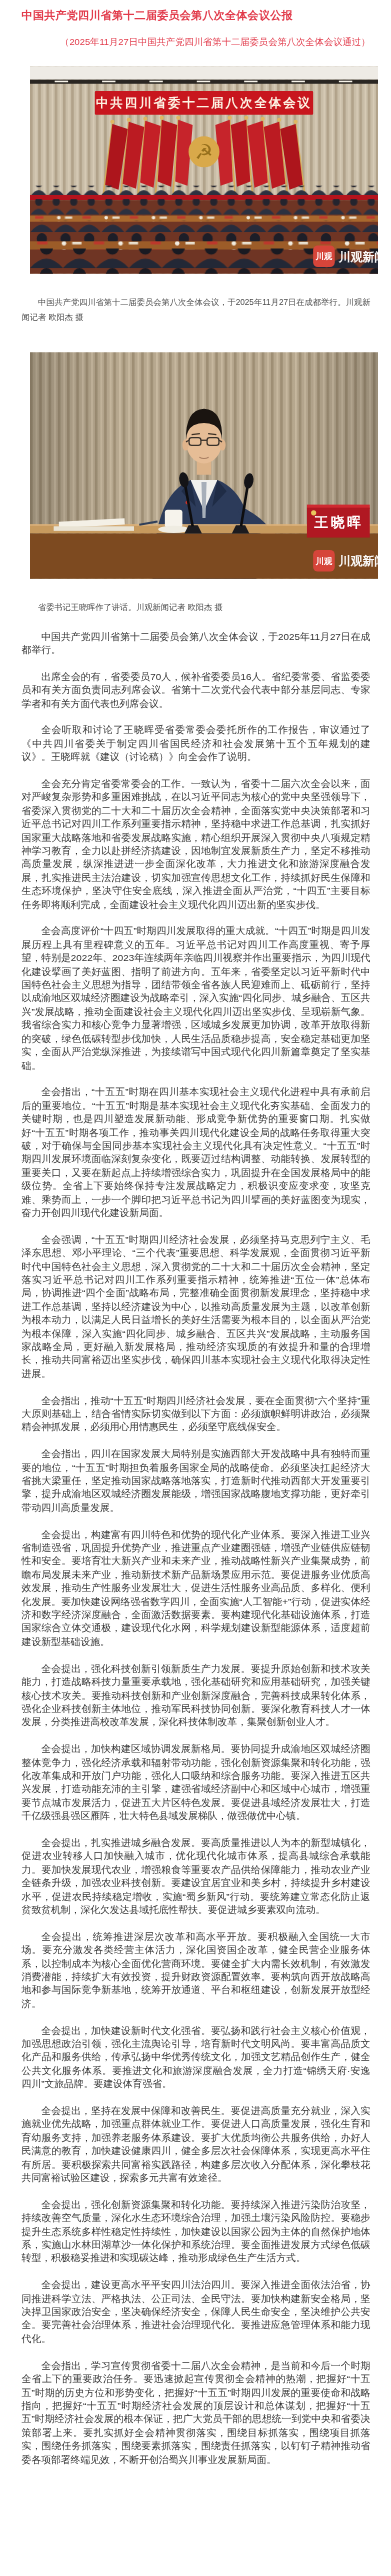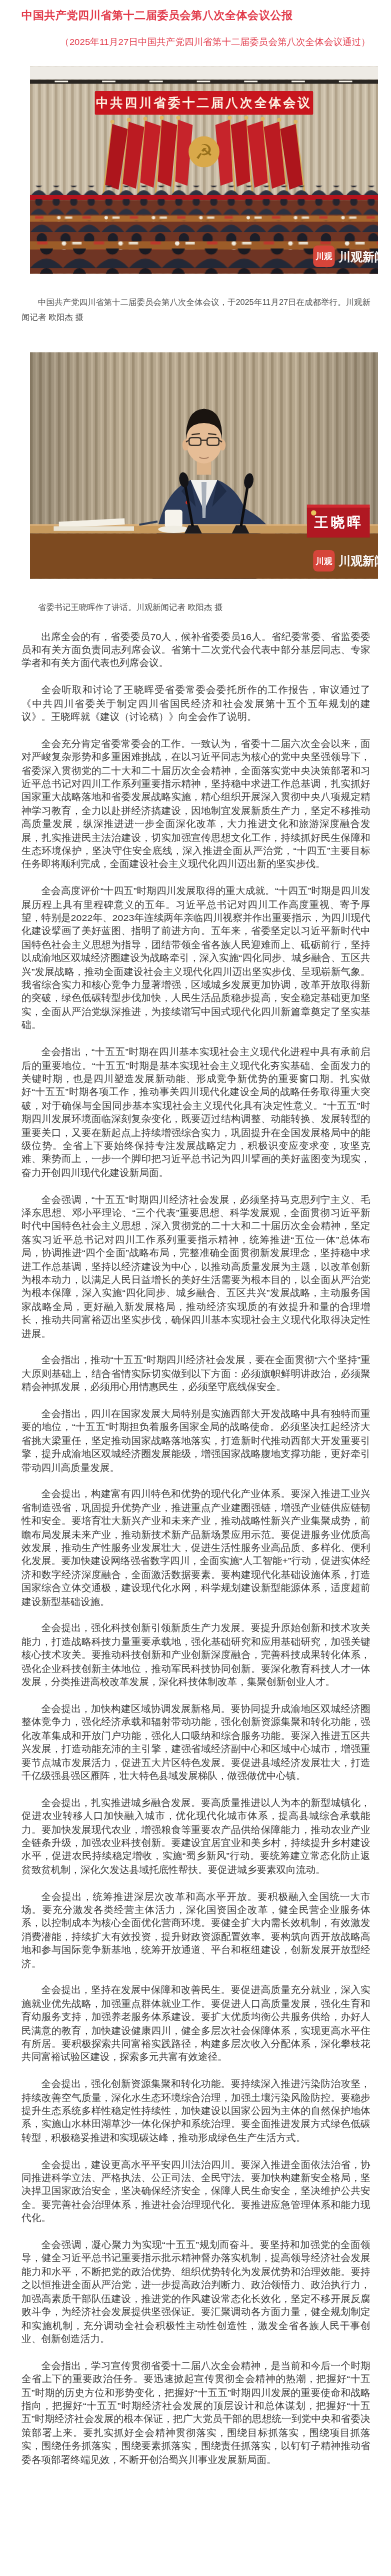--- a/index.html
+++ b/index.html
@@ -220,34 +220,35 @@
       <g transform="translate(550,384)">
         <rect x="0" y="0" width="42" height="42" rx="9" fill="#d6453a"></rect>
         <text x="21" y="27" text-anchor="middle" font-size="16" font-weight="bold" fill="#ffffff">川观</text>
         <text x="50" y="30" font-size="23" font-weight="bold" fill="#ffffff" opacity="0.96">川观新闻</text>
       </g>
     </svg>
   </figure>
   <p class="caption">省委书记王晓晖作了讲话。川观新闻记者 欧阳杰 摄</p>
 
   <div class="article-body">
+      <p class="para">中国共产党四川省第十二届委员会第八次全体会议，于2025年11月27日在成都举行。</p>
       <p class="para">出席全会的有，省委委员70人，候补省委委员16人。省纪委常委、省监委委员和有关方面负责同志列席会议。省第十二次党代会代表中部分基层同志、专家学者和有关方面代表也列席会议。</p>
       <p class="para">全会听取和讨论了王晓晖受省委常委会委托所作的工作报告，审议通过了《中共四川省委关于制定四川省国民经济和社会发展第十五个五年规划的建议》。王晓晖就《建议（讨论稿）》向全会作了说明。</p>
       <p class="para">全会充分肯定省委常委会的工作。一致认为，省委十二届六次全会以来，面对严峻复杂形势和多重困难挑战，在以习近平同志为核心的党中央坚强领导下，省委深入贯彻党的二十大和二十届历次全会精神，全面落实党中央决策部署和习近平总书记对四川工作系列重要指示精神，坚持稳中求进工作总基调，扎实抓好国家重大战略落地和省委发展战略实施，精心组织开展深入贯彻中央八项规定精神学习教育，全力以赴拼经济搞建设，因地制宜发展新质生产力，坚定不移推动高质量发展，纵深推进进一步全面深化改革，大力推进文化和旅游深度融合发展，扎实推进民主法治建设，切实加强宣传思想文化工作，持续抓好民生保障和生态环境保护，坚决守住安全底线，深入推进全面从严治党，“十四五”主要目标任务即将顺利完成，全面建设社会主义现代化四川迈出新的坚实步伐。</p>
       <p class="para">全会高度评价“十四五”时期四川发展取得的重大成就。“十四五”时期是四川发展历程上具有里程碑意义的五年。习近平总书记对四川工作高度重视、寄予厚望，特别是2022年、2023年连续两年亲临四川视察并作出重要指示，为四川现代化建设擘画了美好蓝图、指明了前进方向。五年来，省委坚定以习近平新时代中国特色社会主义思想为指导，团结带领全省各族人民迎难而上、砥砺前行，坚持以成渝地区双城经济圈建设为战略牵引，深入实施“四化同步、城乡融合、五区共兴”发展战略，推动全面建设社会主义现代化四川迈出坚实步伐、呈现崭新气象。我省综合实力和核心竞争力显著增强，区域城乡发展更加协调，改革开放取得新的突破，绿色低碳转型步伐加快，人民生活品质稳步提高，安全稳定基础更加坚实，全面从严治党纵深推进，为接续谱写中国式现代化四川新篇章奠定了坚实基础。</p>
       <p class="para">全会指出，“十五五”时期在四川基本实现社会主义现代化进程中具有承前启后的重要地位。“十五五”时期是基本实现社会主义现代化夯实基础、全面发力的关键时期，也是四川塑造发展新动能、形成竞争新优势的重要窗口期。扎实做好“十五五”时期各项工作，推动事关四川现代化建设全局的战略任务取得重大突破，对于确保与全国同步基本实现社会主义现代化具有决定性意义。“十五五”时期四川发展环境面临深刻复杂变化，既要迈过结构调整、动能转换、发展转型的重要关口，又要在新起点上持续增强综合实力，巩固提升在全国发展格局中的能级位势。全省上下要始终保持专注发展战略定力，积极识变应变求变，攻坚克难、乘势而上，一步一个脚印把习近平总书记为四川擘画的美好蓝图变为现实，奋力开创四川现代化建设新局面。</p>
       <p class="para">全会强调，“十五五”时期四川经济社会发展，必须坚持马克思列宁主义、毛泽东思想、邓小平理论、“三个代表”重要思想、科学发展观，全面贯彻习近平新时代中国特色社会主义思想，深入贯彻党的二十大和二十届历次全会精神，坚定落实习近平总书记对四川工作系列重要指示精神，统筹推进“五位一体”总体布局，协调推进“四个全面”战略布局，完整准确全面贯彻新发展理念，坚持稳中求进工作总基调，坚持以经济建设为中心，以推动高质量发展为主题，以改革创新为根本动力，以满足人民日益增长的美好生活需要为根本目的，以全面从严治党为根本保障，深入实施“四化同步、城乡融合、五区共兴”发展战略，主动服务国家战略全局，更好融入新发展格局，推动经济实现质的有效提升和量的合理增长，推动共同富裕迈出坚实步伐，确保四川基本实现社会主义现代化取得决定性进展。</p>
       <p class="para">全会指出，推动“十五五”时期四川经济社会发展，要在全面贯彻“六个坚持”重大原则基础上，结合省情实际切实做到以下方面：必须旗帜鲜明讲政治，必须聚精会神抓发展，必须用心用情惠民生，必须坚守底线保安全。</p>
       <p class="para">全会指出，四川在国家发展大局特别是实施西部大开发战略中具有独特而重要的地位，“十五五”时期担负着服务国家全局的战略使命。必须坚决扛起经济大省挑大梁重任，坚定推动国家战略落地落实，打造新时代推动西部大开发重要引擎，提升成渝地区双城经济圈发展能级，增强国家战略腹地支撑功能，更好牵引带动四川高质量发展。</p>
       <p class="para">全会提出，构建富有四川特色和优势的现代化产业体系。要深入推进工业兴省制造强省，巩固提升优势产业，推进重点产业建圈强链，增强产业链供应链韧性和安全。要培育壮大新兴产业和未来产业，推动战略性新兴产业集聚成势，前瞻布局发展未来产业，推动新技术新产品新场景应用示范。要促进服务业优质高效发展，推动生产性服务业发展壮大，促进生活性服务业高品质、多样化、便利化发展。要加快建设网络强省数字四川，全面实施“人工智能+”行动，促进实体经济和数字经济深度融合，全面激活数据要素。要构建现代化基础设施体系，打造国家综合立体交通极，建设现代化水网，科学规划建设新型能源体系，适度超前建设新型基础设施。</p>
       <p class="para">全会提出，强化科技创新引领新质生产力发展。要提升原始创新和技术攻关能力，打造战略科技力量重要承载地，强化基础研究和应用基础研究，加强关键核心技术攻关。要推动科技创新和产业创新深度融合，完善科技成果转化体系，强化企业科技创新主体地位，推动军民科技协同创新。要深化教育科技人才一体发展，分类推进高校改革发展，深化科技体制改革，集聚创新创业人才。</p>
       <p class="para">全会提出，加快构建区域协调发展新格局。要协同提升成渝地区双城经济圈整体竞争力，强化经济承载和辐射带动功能，强化创新资源集聚和转化功能，强化改革集成和开放门户功能，强化人口吸纳和综合服务功能。要深入推进五区共兴发展，打造动能充沛的主引擎，建强省域经济副中心和区域中心城市，增强重要节点城市发展活力，促进五大片区特色发展。要促进县域经济发展壮大，打造千亿级强县强区雁阵，壮大特色县域发展梯队，做强做优中心镇。</p>
       <p class="para">全会提出，扎实推进城乡融合发展。要高质量推进以人为本的新型城镇化，促进农业转移人口加快融入城市，优化现代化城市体系，提高县城综合承载能力。要加快发展现代农业，增强粮食等重要农产品供给保障能力，推动农业产业全链条升级，加强农业科技创新。要建设宜居宜业和美乡村，持续提升乡村建设水平，促进农民持续稳定增收，实施“蜀乡新风”行动。要统筹建立常态化防止返贫致贫机制，深化欠发达县域托底性帮扶。要促进城乡要素双向流动。</p>
       <p class="para">全会提出，统筹推进深层次改革和高水平开放。要积极融入全国统一大市场。要充分激发各类经营主体活力，深化国资国企改革，健全民营企业服务体系，以控制成本为核心全面优化营商环境。要健全扩大内需长效机制，有效激发消费潜能，持续扩大有效投资，提升财政资源配置效率。要构筑向西开放战略高地和参与国际竞争新基地，统筹开放通道、平台和枢纽建设，创新发展开放型经济。</p>
+      <p class="para">全会提出，加快建设新时代文化强省。要弘扬和践行社会主义核心价值观，加强思想政治引领，强化主流舆论引导，培育新时代文明风尚。要丰富高品质文化产品和服务供给，传承弘扬中华优秀传统文化，加强文艺精品创作生产，健全公共文化服务体系。要推进文化和旅游深度融合发展，全力打造“锦绣天府·安逸四川”文旅品牌。要建设体育强省。</p>
       <p class="para">全会提出，坚持在发展中保障和改善民生。要促进高质量充分就业，深入实施就业优先战略，加强重点群体就业工作。要促进人口高质量发展，强化生育和育幼服务支持，加强养老服务体系建设。要扩大优质均衡公共服务供给，办好人民满意的教育，加快建设健康四川，健全多层次社会保障体系，实现更高水平住有所居。要积极探索共同富裕实践路径，构建多层次收入分配体系，深化攀枝花共同富裕试验区建设，探索多元共富有效途径。</p>
       <p class="para">全会提出，强化创新资源集聚和转化功能。要持续深入推进污染防治攻坚，持续改善空气质量，深化水生态环境综合治理，加强土壤污染风险防控。要稳步提升生态系统多样性稳定性持续性，加快建设以国家公园为主体的自然保护地体系，实施山水林田湖草沙一体化保护和系统治理。要全面推进发展方式绿色低碳转型，积极稳妥推进和实现碳达峰，推动形成绿色生产生活方式。</p>
       <p class="para">全会提出，建设更高水平平安四川法治四川。要深入推进全面依法治省，协同推进科学立法、严格执法、公正司法、全民守法。要加快构建新安全格局，坚决捍卫国家政治安全，坚决确保经济安全，保障人民生命安全，坚决维护公共安全。要完善社会治理体系，推进社会治理现代化。要推进应急管理体系和能力现代化。</p>
-      <p class="para">全会强调，凝心聚力为实现“十五五”规划而奋斗。要坚持和加强党的全面领导，健全习近平总书记重要指示批示精神督办落实机制，提高领导经济社会发展能力和水平，不断把党的政治优势、组织优势转化为发展优势和治理效能。要持之以恒推进全面从严治党，进一步提高政治判断力、政治领悟力、政治执行力，加强高素质干部队伍建设，推进党的作风建设常态化长效化，坚定不移开展反腐败斗争，为经济社会发展提供坚强保证。要汇聚调动各方面力量，健全规划制定和实施机制，充分调动全社会积极性主动性创造性，激发全省各族人民干事创业、创新创造活力。</p>
       <p class="para">全会指出，学习宣传贯彻省委十二届八次全会精神，是当前和今后一个时期全省上下的重要政治任务。要迅速掀起宣传贯彻全会精神的热潮，把握好“十五五”时期的历史方位和形势变化，把握好“十五五”时期四川发展的重要使命和战略指向，把握好“十五五”时期经济社会发展的顶层设计和总体谋划，把握好“十五五”时期经济社会发展的根本保证，把广大党员干部的思想统一到党中央和省委决策部署上来。要扎实抓好全会精神贯彻落实，围绕目标抓落实，围绕项目抓落实，围绕任务抓落实，围绕要素抓落实，围绕责任抓落实，以钉钉子精神推动省委各项部署终端见效，不断开创治蜀兴川事业发展新局面。</p>
     </div>
 
 </div>
 
 
 </body></html>

